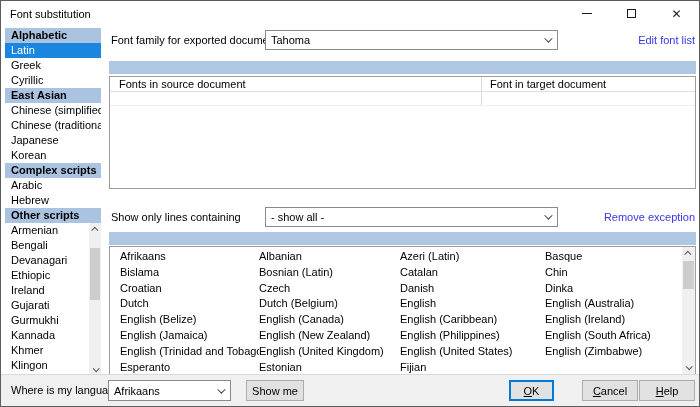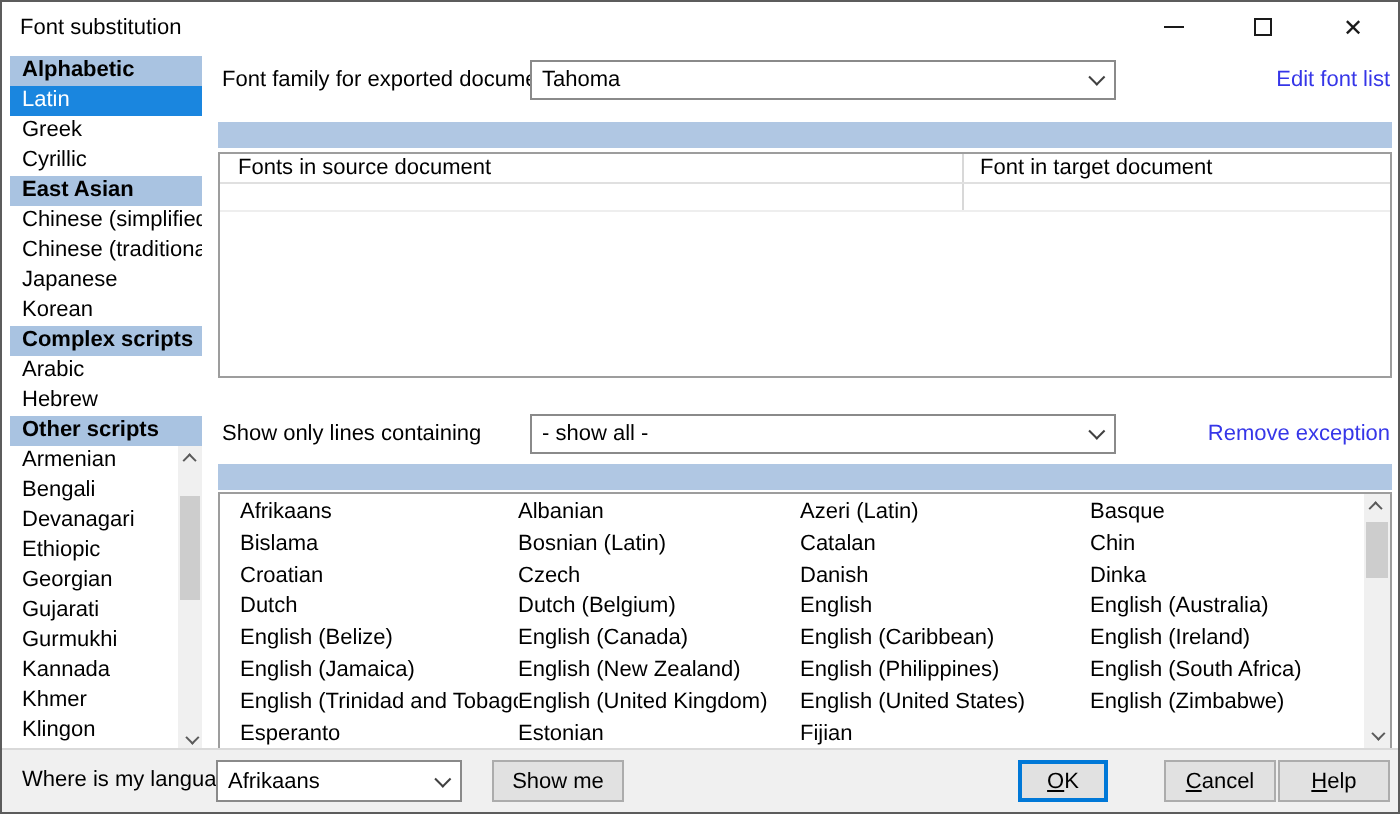--- a/index.html
+++ b/index.html
@@ -57,21 +57,21 @@
   .ft-cell-tgt { flex:1; padding-left:8px; line-height:15px; }
   
   #lang-list { position:absolute; left:0; right:0; top:245px; height:129px; border:1px solid #9d9d9d; background:#fff; display:flex; }
   .lang-grid { flex:1; display:grid; grid-template-columns:139px 141px 145px 1fr; grid-auto-rows:15.8px; padding:2px 0 0 10px; overflow:hidden; }
   .lang-cell { white-space:nowrap; overflow:hidden; line-height:15.8px; }
   
   .footer { position:absolute; left:0; right:0; bottom:0; height:32px; background:#f0f0f0; border-top:1px solid #d9d9d9; }
   #where-label { left:10px; top:9px; }
   #footer-combo { left:107px; top:5px; width:123px; height:21px; background:#fff; }
   .btn { position:absolute; top:5px; height:21px; background:#e1e1e1; border:1px solid #acacac; display:flex; align-items:center; justify-content:center; cursor:pointer; }
-  #showme-btn { left:245px; width:66px; }
+  #showme-btn { left:245px; width:58px; }
   #ok-btn { left:508px; width:45px; border-color:#0078d7; box-shadow:inset 0 0 0 1px #0078d7; }
   #cancel-btn { left:581px; width:56px; }
   #help-btn { left:638px; width:56px; }
   .mnemonic { display:inline-block; }
   .mnemonic::first-letter { text-decoration:underline; }
 </style>
 </head>
 <body>
 
 <div class="window">
@@ -104,21 +104,21 @@
     <div class="side-row side-header">Complex scripts</div>
     <div class="side-row side-item">Arabic</div>
     <div class="side-row side-item">Hebrew</div>
     <div class="side-row side-header">Other scripts</div>
     <div class="side-scroll">
       <div class="side-scroll-items">
         <div class="side-row side-item">Armenian</div>
         <div class="side-row side-item">Bengali</div>
         <div class="side-row side-item">Devanagari</div>
         <div class="side-row side-item">Ethiopic</div>
-        <div class="side-row side-item">Georgian</div>
+        <div class="side-row side-item">Ireland</div>
         <div class="side-row side-item">Gujarati</div>
         <div class="side-row side-item">Gurmukhi</div>
         <div class="side-row side-item">Kannada</div>
         <div class="side-row side-item">Khmer</div>
         <div class="side-row side-item">Klingon</div>
       </div>
       <div class="sb">
         <div class="sb-arrow">
             <span class="chev-up"></span>
           </div>

